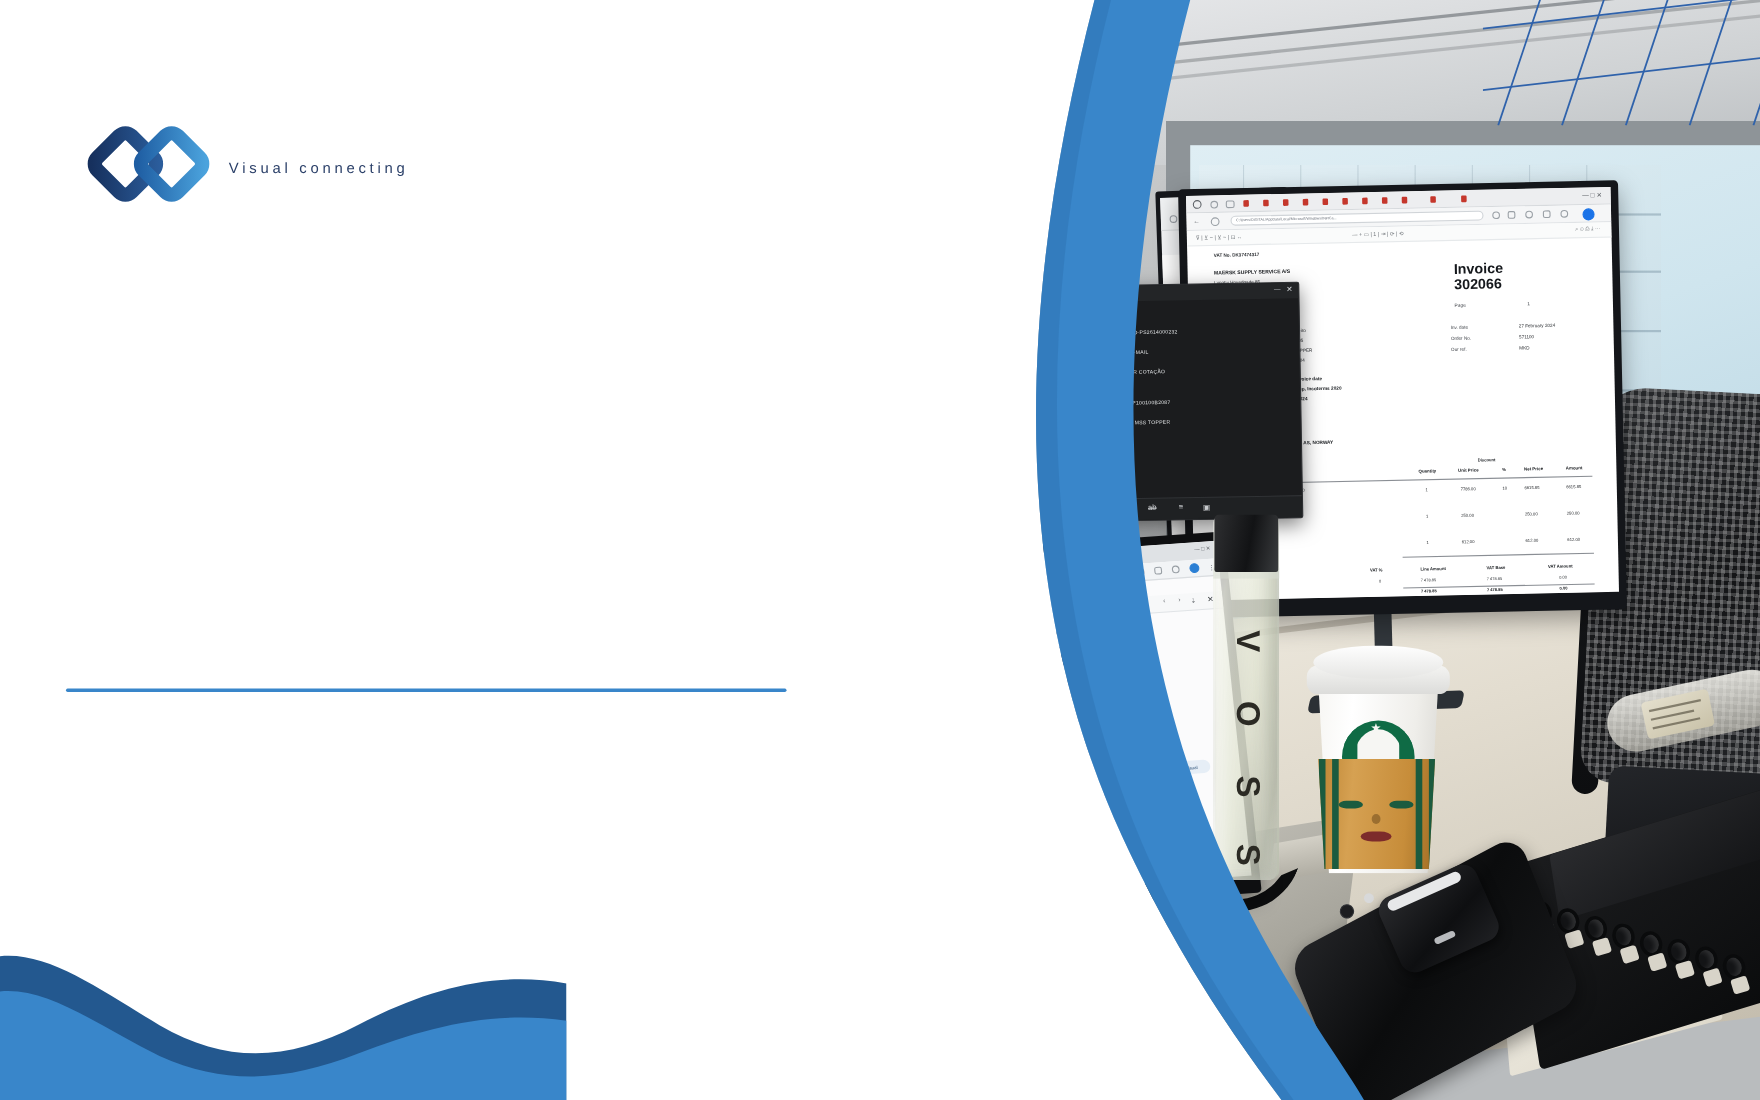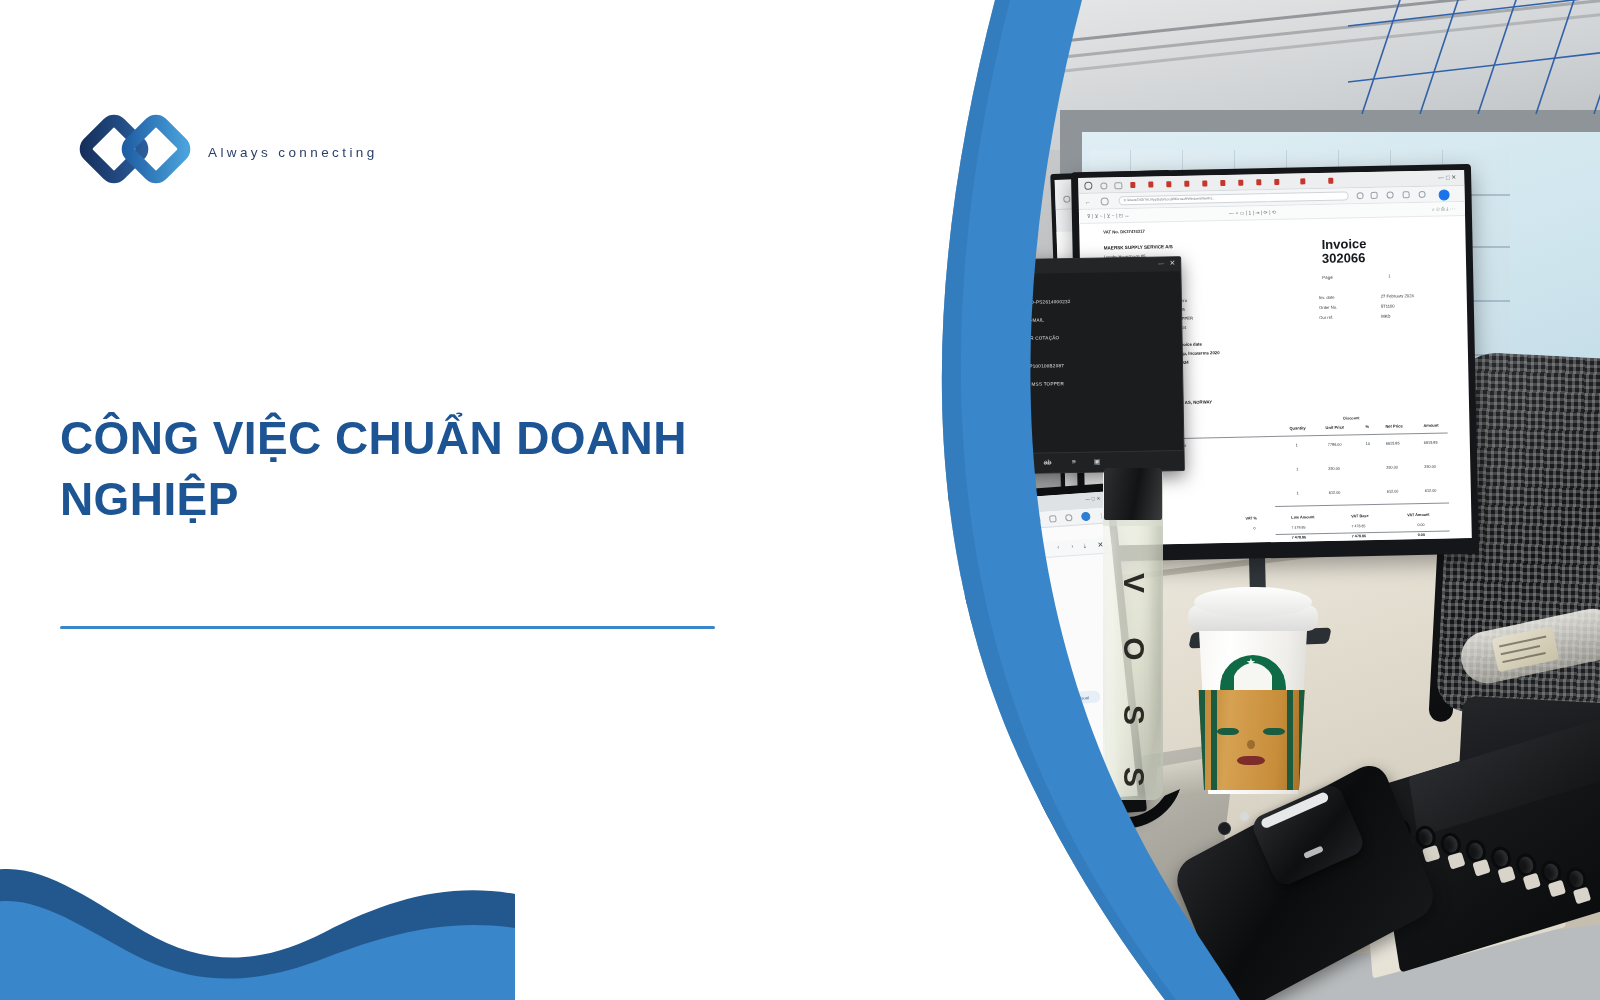--- a/index.html
+++ b/index.html
@@ -979,26 +979,25 @@
           </linearGradient>
         </defs>
         <g transform="translate(36,42) rotate(45)">
           <rect x="-22" y="-22" width="44" height="44" rx="8" ry="8" fill="none" stroke="url(#gL)" stroke-width="13"></rect>
         </g>
         <g transform="translate(78,42) rotate(45)">
           <rect x="-22" y="-22" width="44" height="44" rx="8" ry="8" fill="none" stroke="url(#gR)" stroke-width="13"></rect>
         </g>
       </svg>
       <div class="logo-text-wrap">
-        <div class="logo-tag">Always connecting</div>
+        <div class="logo-tag">Visual connecting</div>
       </div>
     </div>
 
     <div class="headline-block">
-      <div class="head-2">CÔNG VIỆC CHUẨN DOANH NGHIỆP</div>
     </div>
     <div class="rule"></div>
 
     <svg class="wave-bl" width="520" height="250" viewBox="0 0 520 250">
       <path d="M0,118 C46,110 96,148 150,180 C212,216 268,212 330,180
                C392,148 452,130 520,142 L520,250 L0,250 Z" fill="#23588f"></path>
       <path d="M0,150 C46,142 96,182 150,208 C212,236 268,230 330,206
                C392,182 452,166 520,176 L520,250 L0,250 Z" fill="#3986ca"></path>
     </svg>
   </div>

